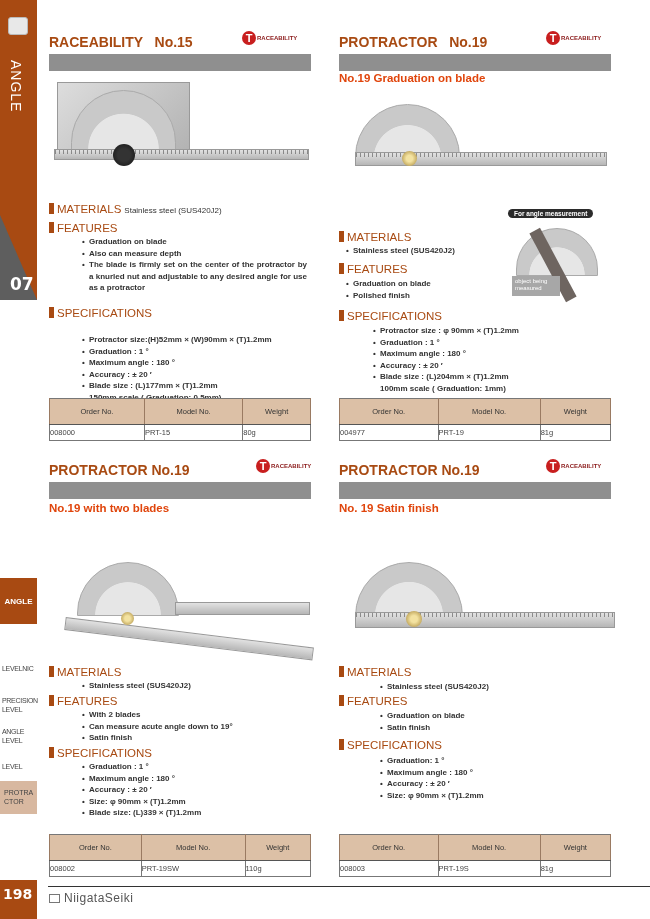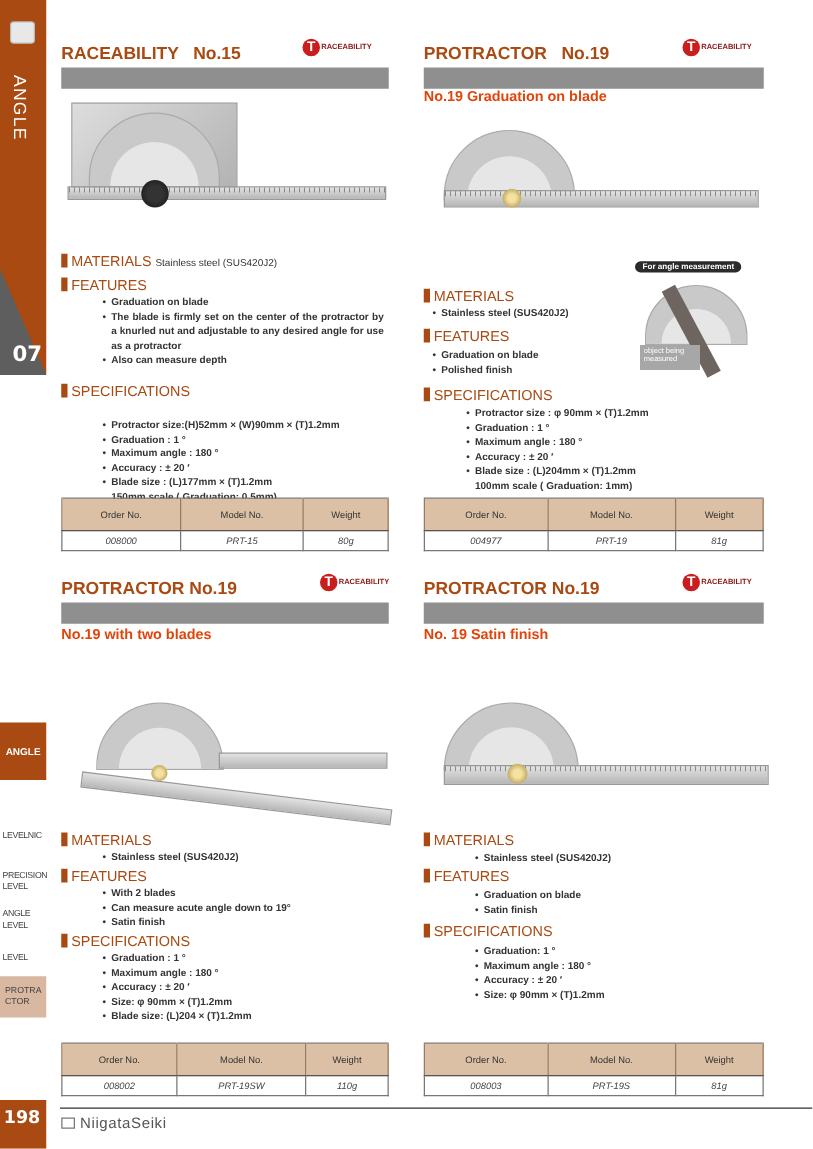--- a/index.html
+++ b/index.html
@@ -40,21 +40,21 @@
 
   .section-head { position: absolute; left: 0; font-size: 11.5px; color: #a84a12; }
   .section-head::before { content: ""; display: inline-block; width: 5px; height: 11px; background: #a84a12; margin-right: 3px; vertical-align: -1px; }
   .section-head .inline { color: #333; font-size: 8px; margin-left: 3px; }
   .bullets { position: absolute; font-size: 8px; line-height: 11.5px; color: #333; list-style: none; }
   .bullets li { position: relative; padding-left: 7px; font-weight: bold; }
   .bullets li::before { content: "•"; position: absolute; left: 0; }
 
   table.spec { position: absolute; left: 0; width: 262px; border-collapse: collapse; font-size: 7.5px; }
   table.spec th { background: #dcc0a6; height: 26px; font-weight: normal; color: #333; border-left: 1px solid #9a7a62; border-right: 1px solid #9a7a62; border-bottom: 1px solid #555; }
-  table.spec td { height: 16px; text-align: center; border: 1px solid #777; border-top: none; color: #444; font-style: italic; }
+  table.spec td { height: 16px; border: 1px solid #777; border-top: none; color: #444; }
   table.spec { border-top: 1px solid #777; }
 
   .angle-badge { position: absolute; left: 508px; top: 209px; background: #2b2b2b; color: #fff; font-size: 6.5px; padding: 1px 6px; border-radius: 7px; font-weight: bold; }
   .inset { position: absolute; left: 511px; top: 222px; width: 88px; height: 76px; }
   .inset-label { position: absolute; left: 512px; top: 276px; width: 48px; height: 20px; background: #a7a7a7; color: #fff; font-size: 6px; padding: 2px 3px; line-height: 7px; }
 </style>
 </head>
 <body>
 
 <div class="side-band">
@@ -89,22 +89,22 @@
     <div class="ruler" style="left:-3px;top:67px;width:255px;height:11px">
         <div class="ticks"></div>
       </div>
     <div class="nut" style="left:56px;top:62px;width:22px;height:22px;background:radial-gradient(circle,#333 40%,#111 100%)"></div>
   </div>
 
   <div class="section-head" style="top:169px"><span>MATERIALS</span><span class="inline">Stainless steel  (SUS420J2)</span></div>
   <div class="section-head" style="top:188px">FEATURES</div>
   <ul class="bullets" style="left:33px;top:202px;width:225px;text-align:justify">
     <li>Graduation on blade</li>
+    <li>Also can measure depth</li>
     <li>The blade is firmly set on the center of the protractor by a knurled nut and adjustable to any desired angle for use as a protractor</li>
-    <li>Also can measure depth</li>
   </ul>
   <div class="section-head" style="top:273px">SPECIFICATIONS</div>
   <ul class="bullets" style="left:33px;top:300px;width:228px">
     <li>Protractor size:(H)52mm × (W)90mm × (T)1.2mm</li>
     <li>Graduation : 1 °</li>
     <li>Maximum angle : 180 °</li>
     <li>Accuracy : ± 20 ′</li>
     <li style="width:140px">Blade size : (L)177mm × (T)1.2mm 150mm scale ( Graduation: 0.5mm)</li>
   </ul>
   <table class="spec" style="top:364px">
@@ -205,21 +205,21 @@
     <li>With 2 blades</li>
     <li>Can measure acute angle down to 19°</li>
     <li>Satin finish</li>
   </ul>
   <div class="section-head" style="top:285px">SPECIFICATIONS</div>
   <ul class="bullets" style="left:33px;top:299px;width:225px">
     <li>Graduation : 1 °</li>
     <li>Maximum angle : 180 °</li>
     <li>Accuracy : ± 20 ′</li>
     <li>Size: φ 90mm × (T)1.2mm</li>
-    <li>Blade size: (L)204 × (T)1.2mm</li>
+    <li>Blade size: (L)339 × (T)1.2mm</li>
   </ul>
   <table class="spec" style="top:372px">
     <tbody>
         <tr>
           <th>Order No.</th>
           <th>Model No.</th>
           <th>Weight</th>
         </tr>
     <tr>
           <td>008002</td>

